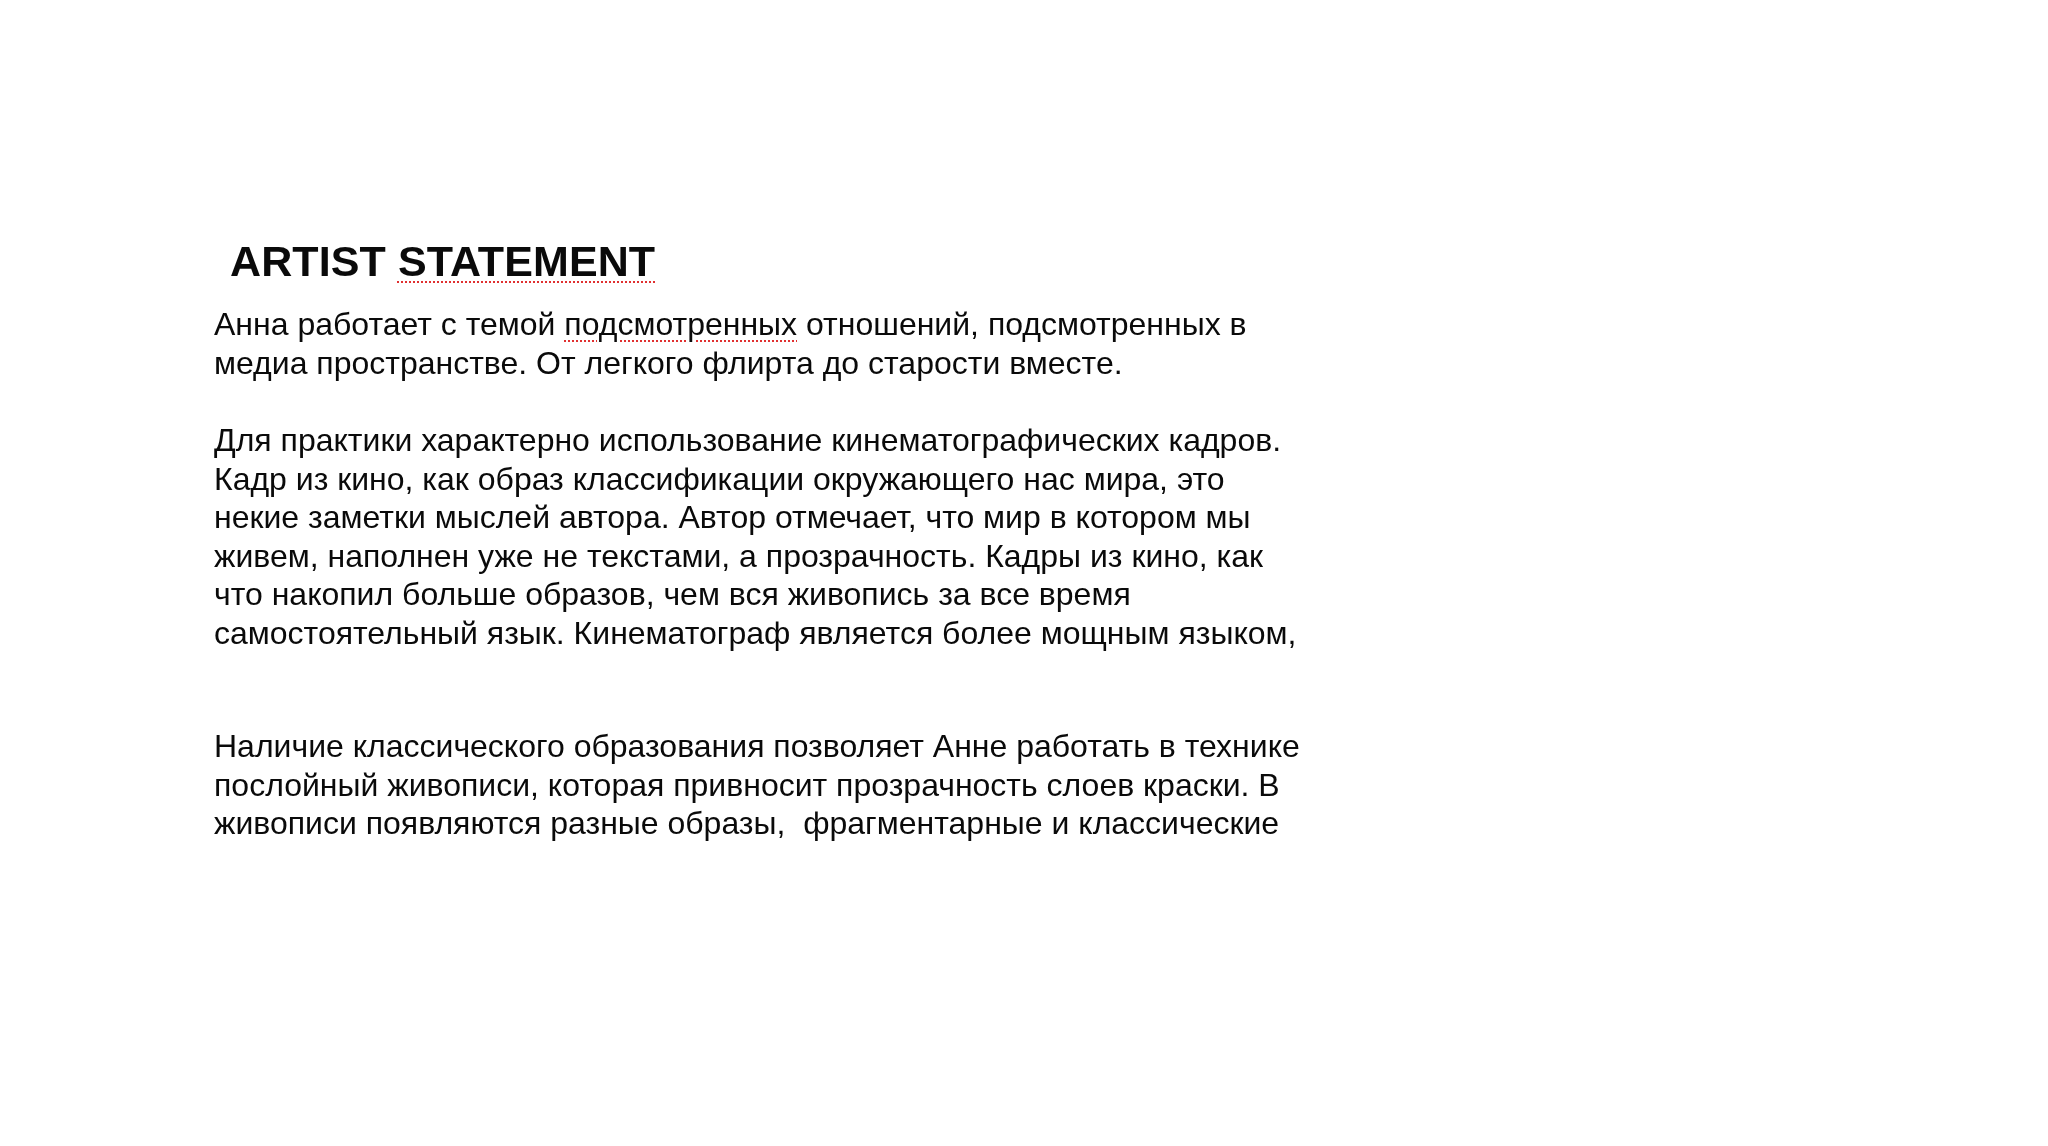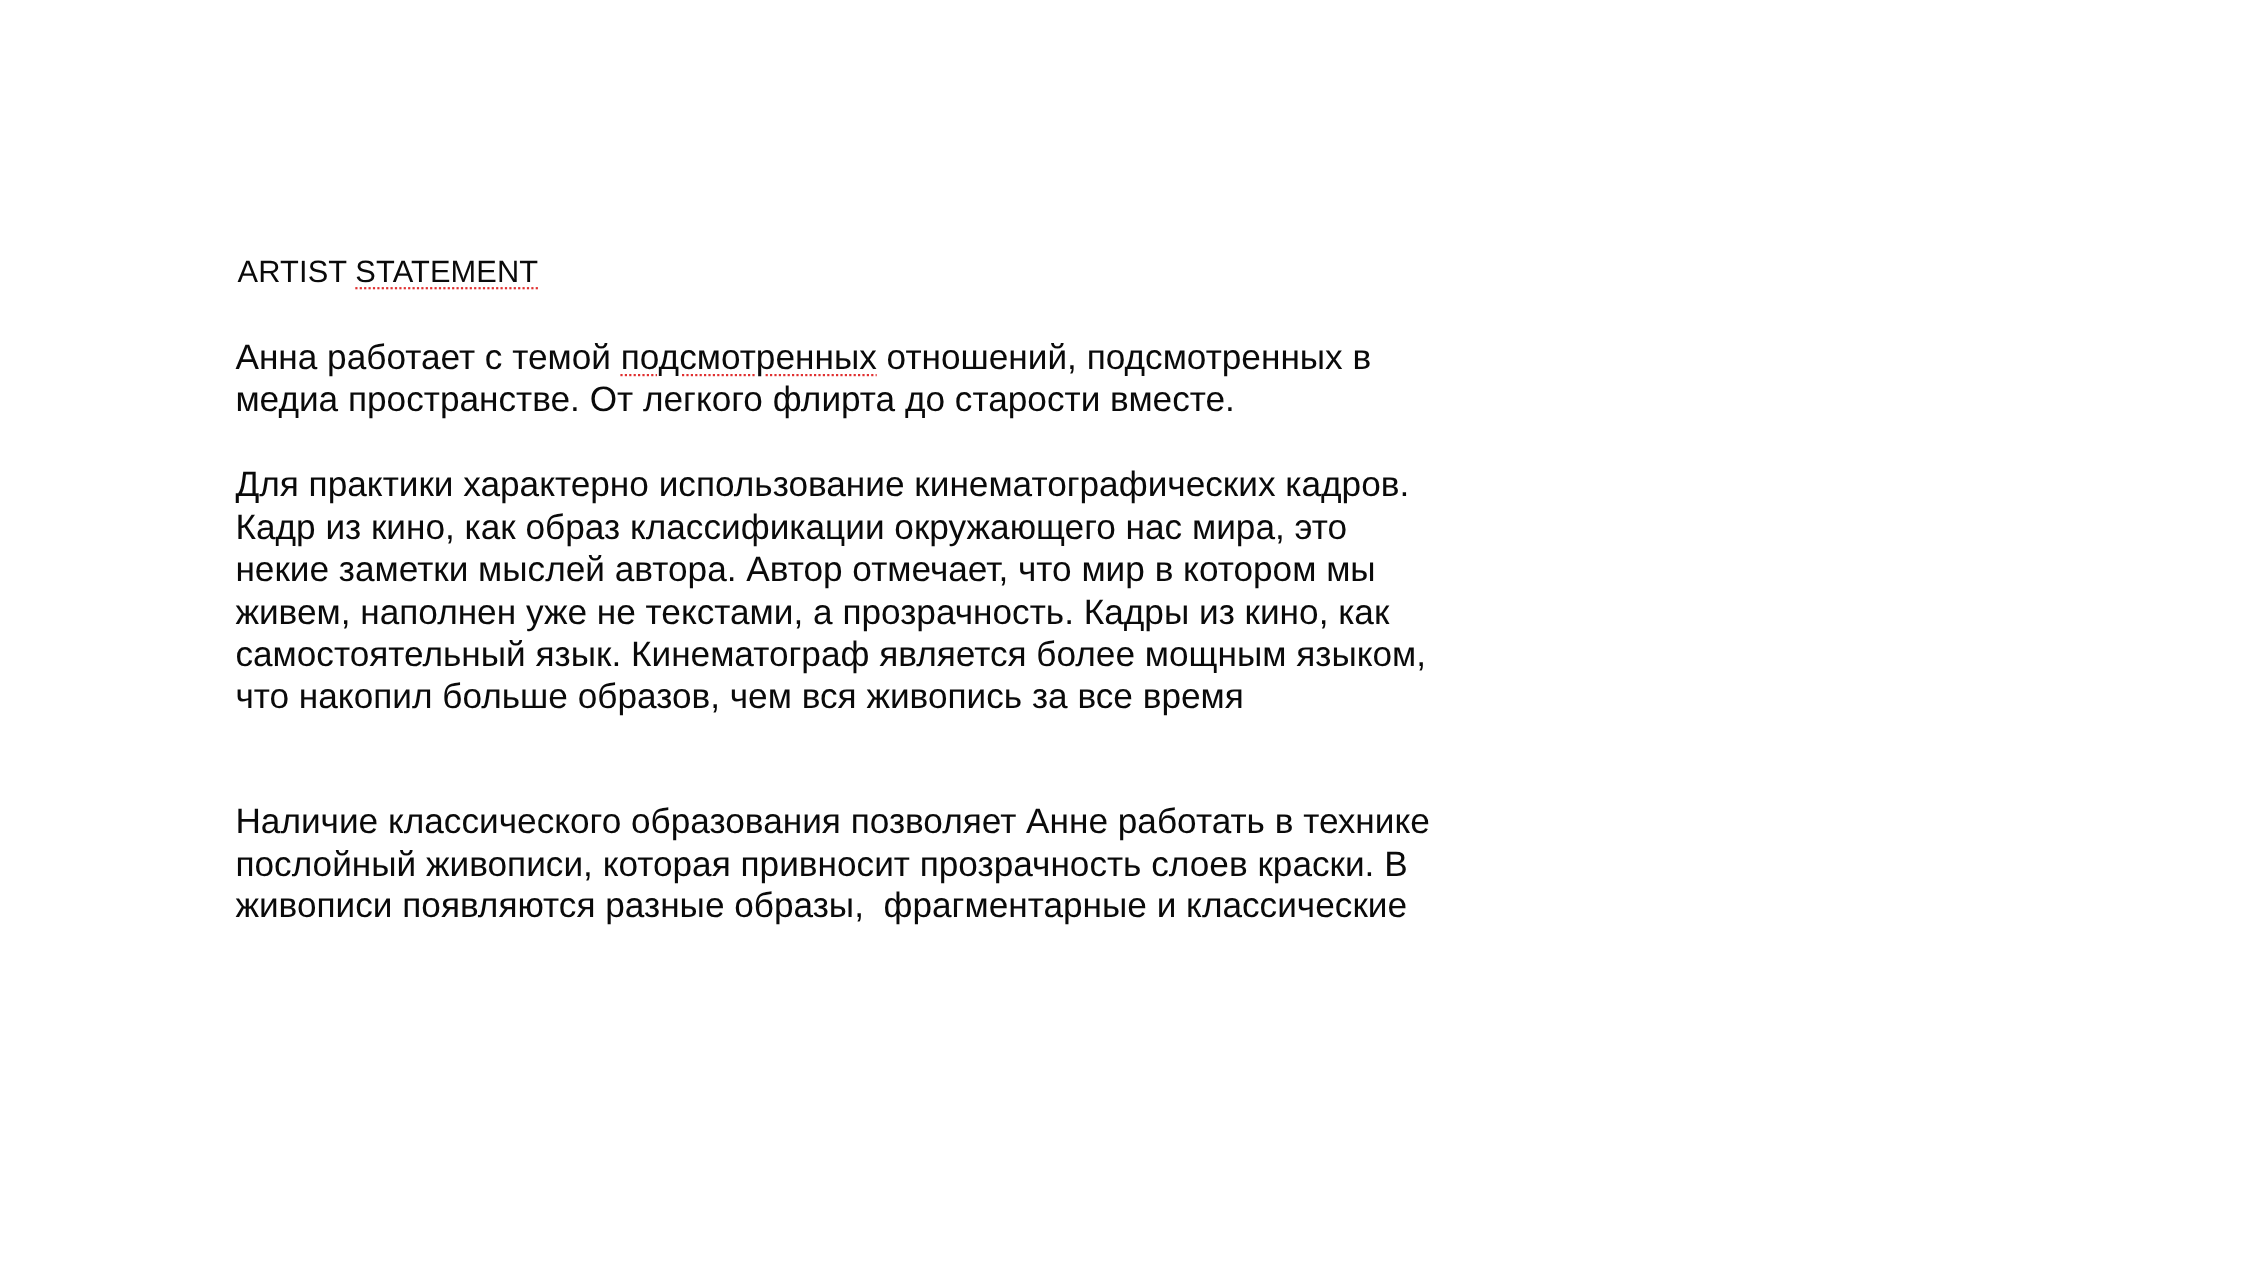--- a/index.html
+++ b/index.html
@@ -21,25 +21,25 @@
       width: 2048px; height: 1146px;
       background: #ffffff;
     }
     .text-block {
       position: absolute;
       left: 214px;
       top: 226px;
       width: 1200px;
     }
     .title {
-      font-weight: normal;
-      font-size: 28px;
+      font-weight: bold;
+      font-size: 43px;
       line-height: 38px;
       height: 38px;
-      margin: 2px;
+      margin: 16px;
       letter-spacing: 0.1px;
       white-space: nowrap;
     }
     .para {
       margin: 0;
       font-size: 32px;
       line-height: 38.6px;
       letter-spacing: 0px;
     }
     .line {
@@ -67,22 +67,22 @@
     <p class="para p1">
       <span class="line"><span>Анна работает с темой </span><span class="spell">подсмотренных</span><span> отношений, подсмотренных в</span></span>
       <span class="line">медиа пространстве. От легкого флирта до старости вместе.</span>
     </p>
 
     <p class="para p2">
       <span class="line">Для практики характерно использование кинематографических кадров.</span>
       <span class="line">Кадр из кино, как образ классификации окружающего нас мира, это</span>
       <span class="line">некие заметки мыслей автора. Автор отмечает, что мир в котором мы</span>
       <span class="line">живем, наполнен уже не текстами, а прозрачность. Кадры из кино, как</span>
+      <span class="line">что накопил больше образов, чем вся живопись за все время</span>
       <span class="line">самостоятельный язык. Кинематограф является более мощным языком,</span>
-      <span class="line">что накопил больше образов, чем вся живопись за все время</span>
     </p>
 
     <p class="para p3">
       <span class="line">Наличие классического образования позволяет Анне работать в технике</span>
       <span class="line">послойный живописи, которая привносит прозрачность слоев краски. В</span>
       <span class="line">живописи появляются разные образы,  фрагментарные и классические</span>
     </p>
 
   </div>
 </div>

